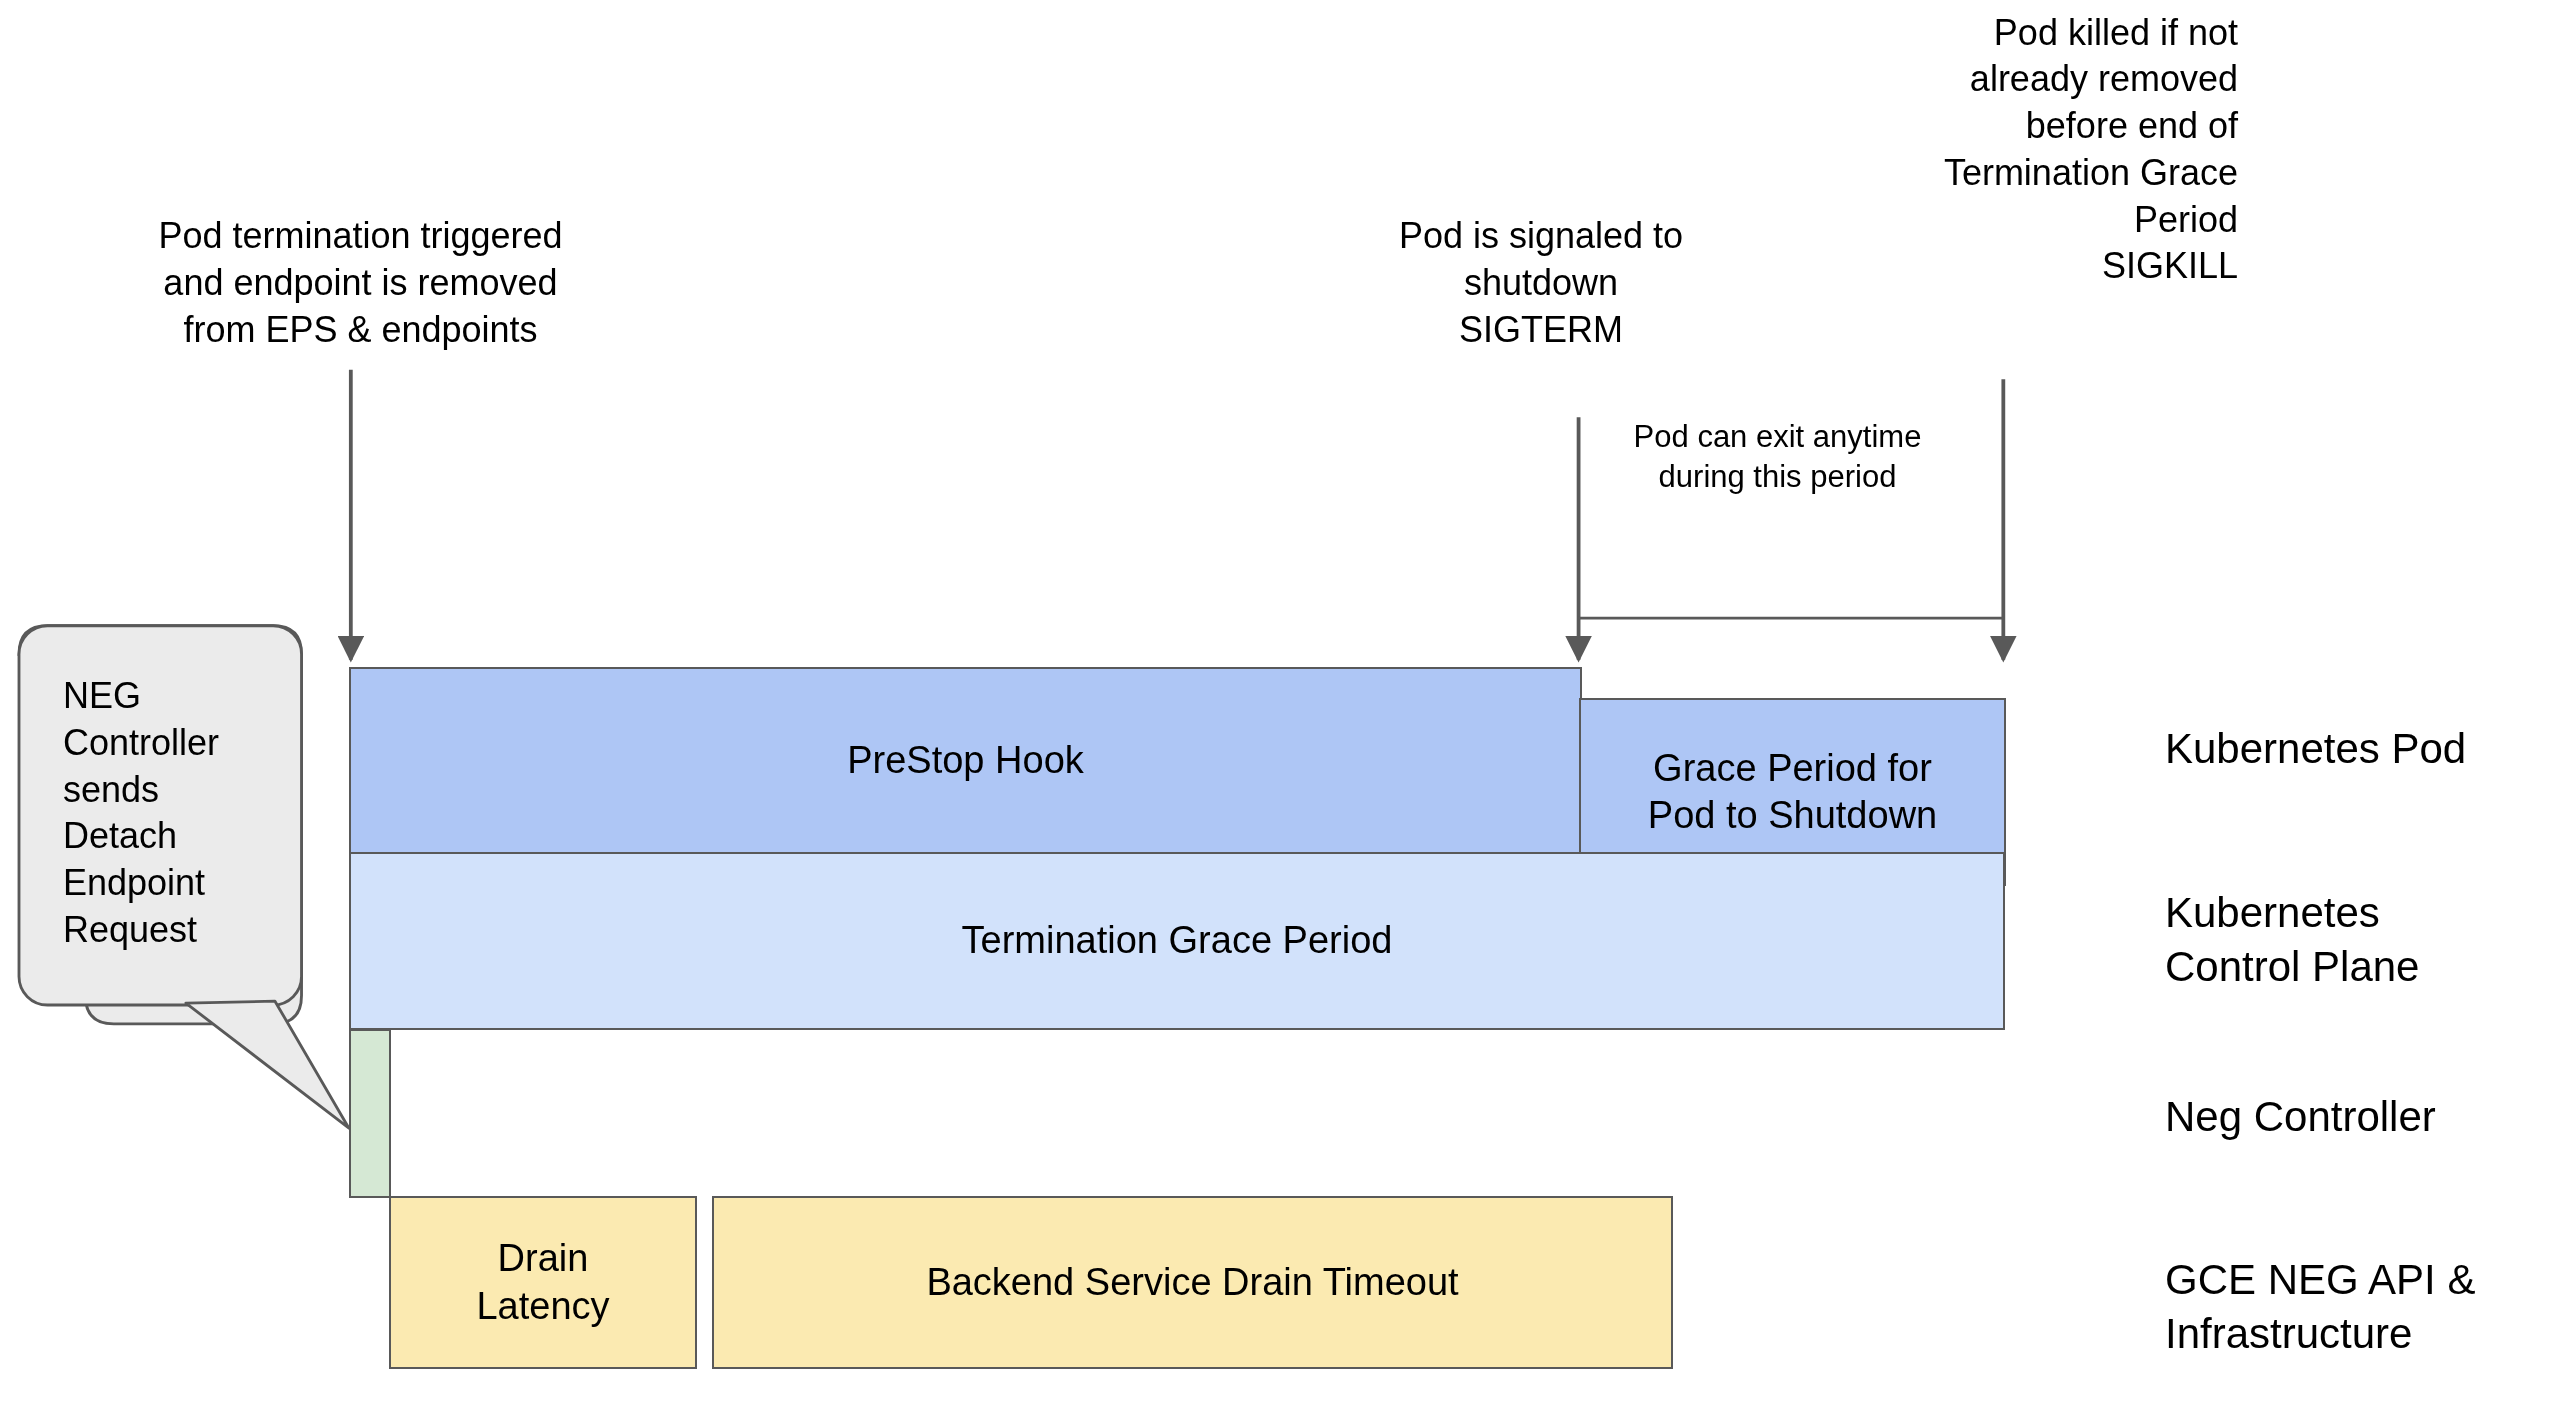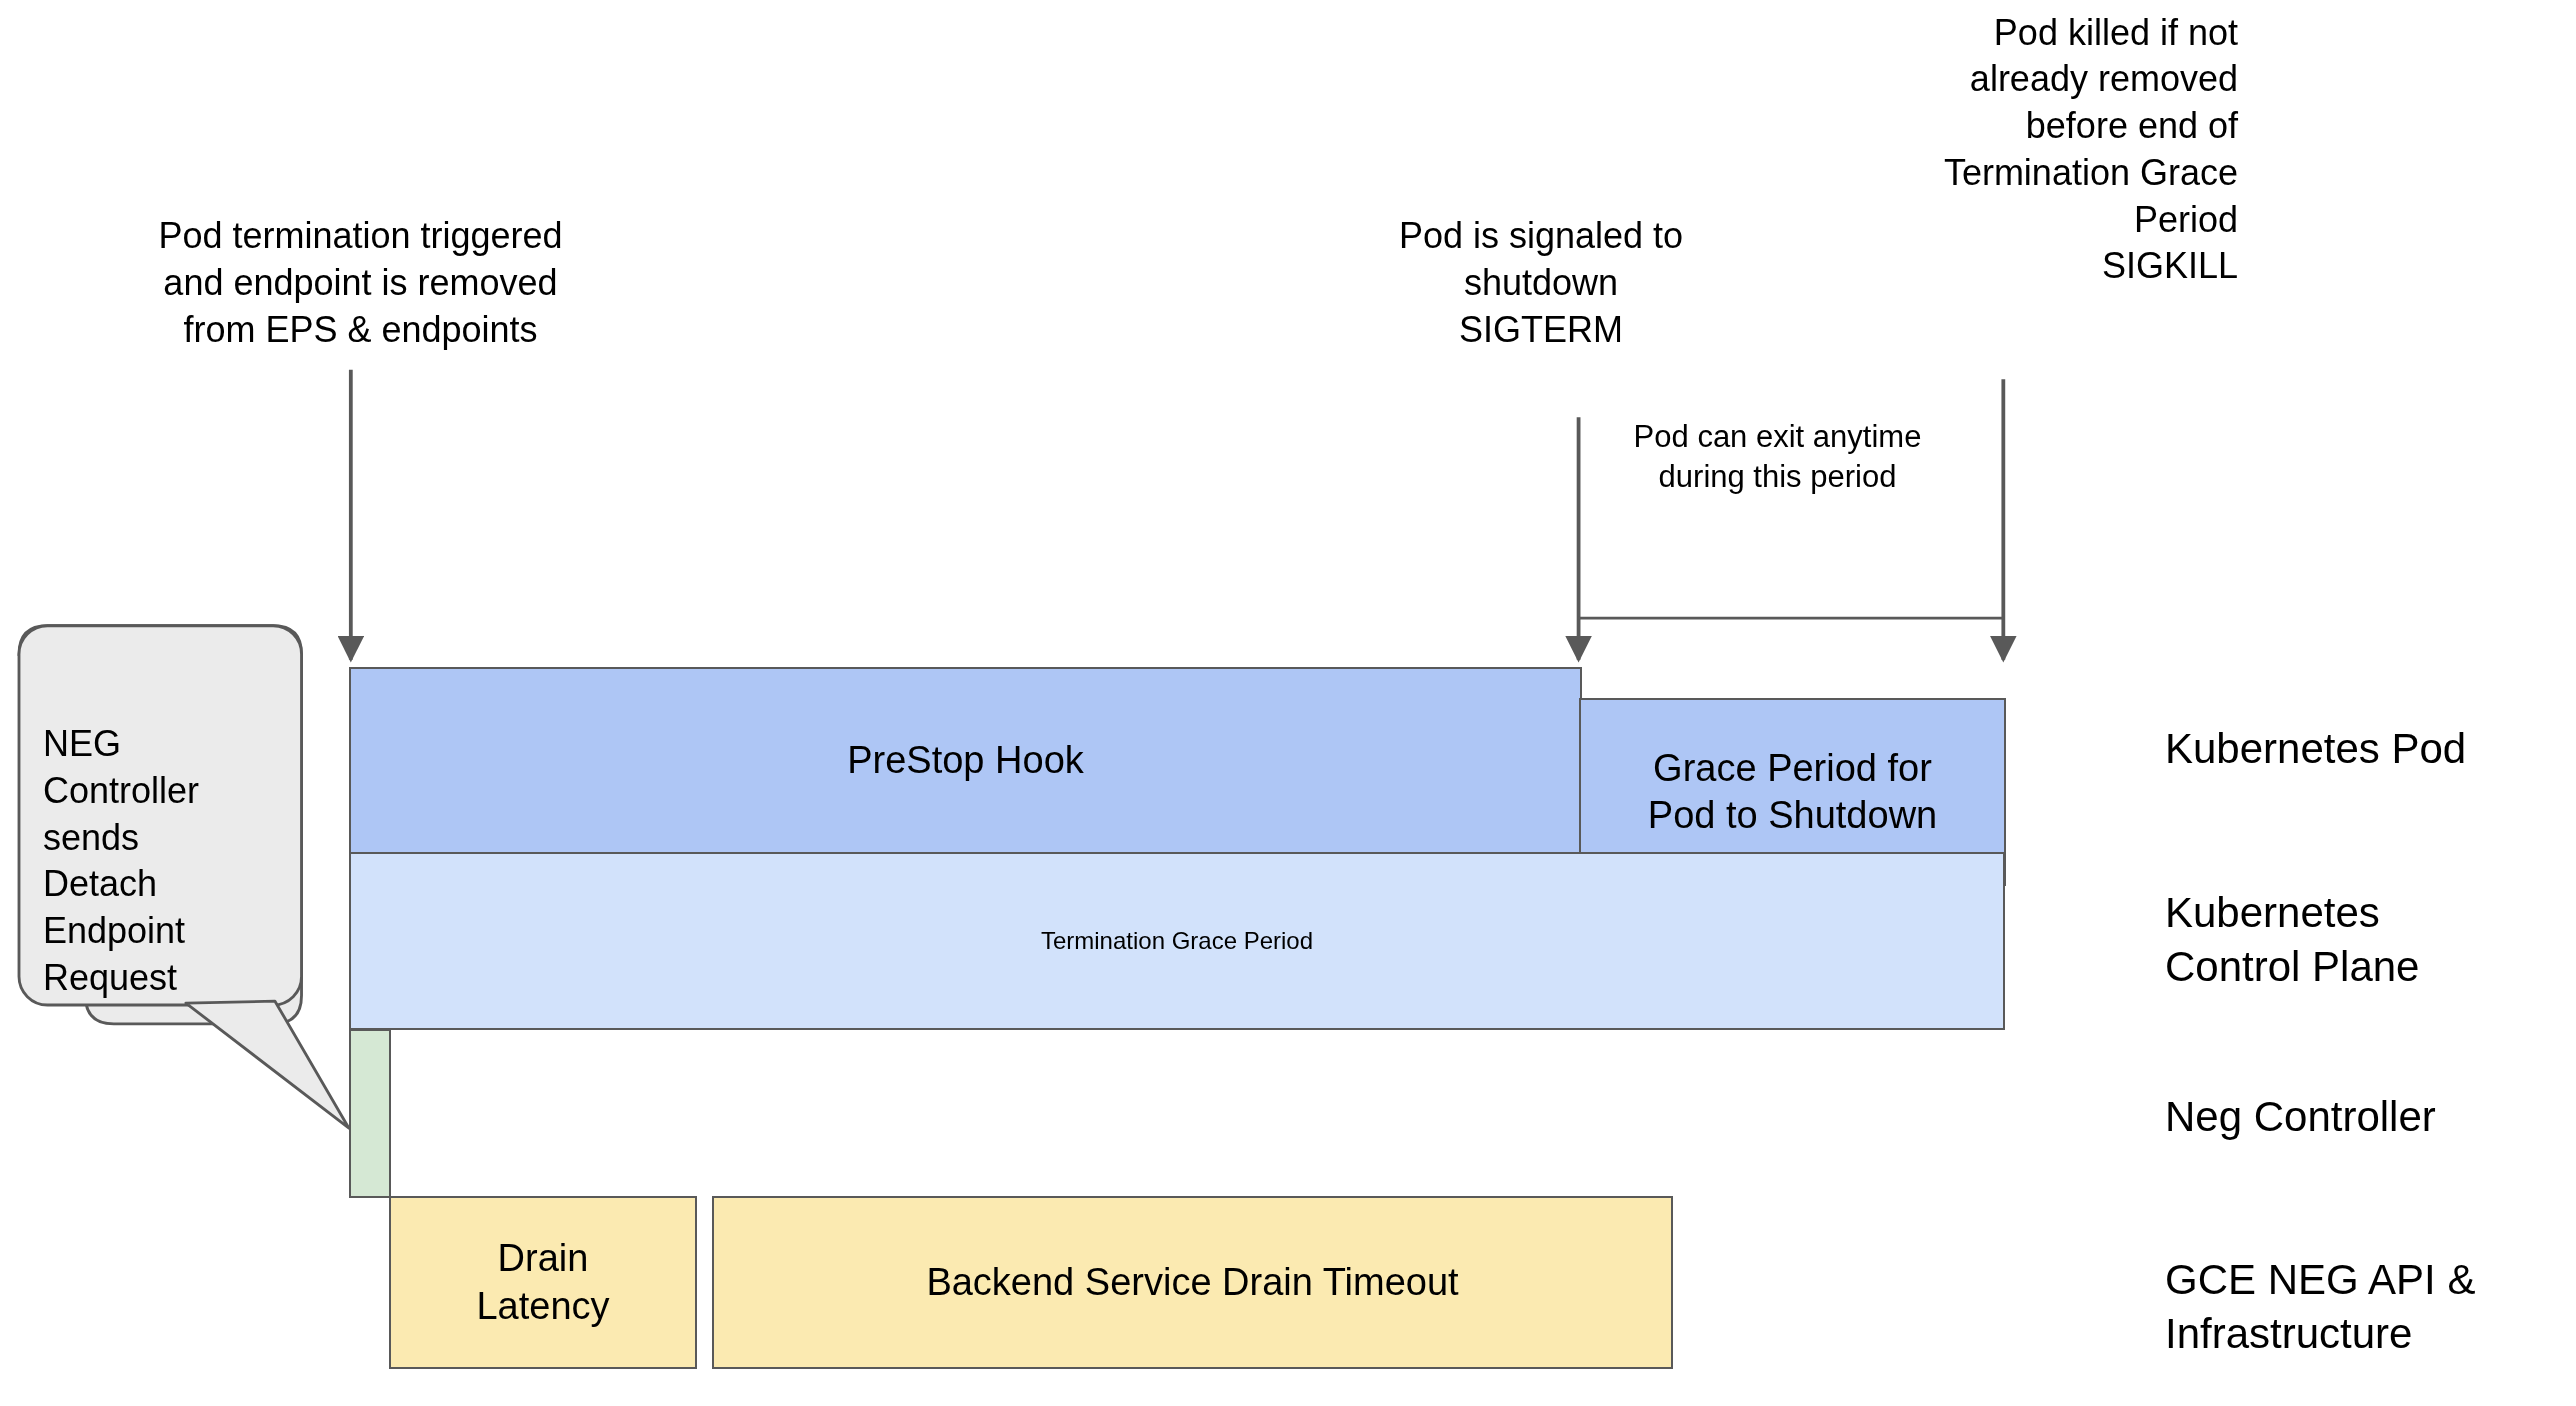--- a/index.html
+++ b/index.html
@@ -20,38 +20,38 @@
   
   .bar{position:absolute;box-sizing:border-box;border:2.8px solid #595959;
        display:flex;align-items:center;justify-content:center;text-align:center;
        line-height:1.25;color:#000;}
 
   #bar-prestop      {left:349px;  top:667px;  width:1233px; height:188px;
                      background:#aec6f5; font-size:38px;}
   #bar-grace        {left:1579px; top:698px;  width:427px;  height:188px;
                      background:#aec6f5; font-size:38px;}
   #bar-tgp          {left:349px;  top:852px;  width:1656px; height:178px;
-                     background:#d2e2fb; font-size:24px;text-align:center;}
+                     background:#d2e2fb; font-size:38px;text-align:center;}
   #bar-neg          {left:349px;  top:1029px; width:42px;   height:169px;
                      background:#d5e8d4;}
   #bar-drain-latency{left:389px;  top:1196px; width:308px;  height:173px;
                      background:#fbeab1; font-size:38px;}
   #bar-drain-timeout{left:712px;  top:1196px; width:961px;  height:173px;
                      background:#fbeab1; font-size:38px;}
 
   
   .legend{position:absolute;font-size:42px;line-height:1.28;color:#000;white-space:pre-line;}
   #legend-pod  {left:2165px; top:722px;}
   #legend-cp   {left:2165px; top:886px;}
   #legend-neg  {left:2165px; top:1090px;}
   #legend-gce  {left:2165px; top:1253px;}
 
   
-  #callout-text{position:absolute;left:43px;top:673px;width:199px;
-                font-size:36px;line-height:1.30;color:#000;white-space:pre-line;margin-top:48px;}
+  #callout-text{position:absolute;left:63px;top:673px;width:199px;
+                font-size:36px;line-height:1.30;color:#000;white-space:pre-line;}
 </style>
 </head>
 <body>
 
 <div class="stage">
 
   <div class="note" id="note-termination">Pod termination triggered
 and endpoint is removed
 from EPS &amp; endpoints</div>
 

